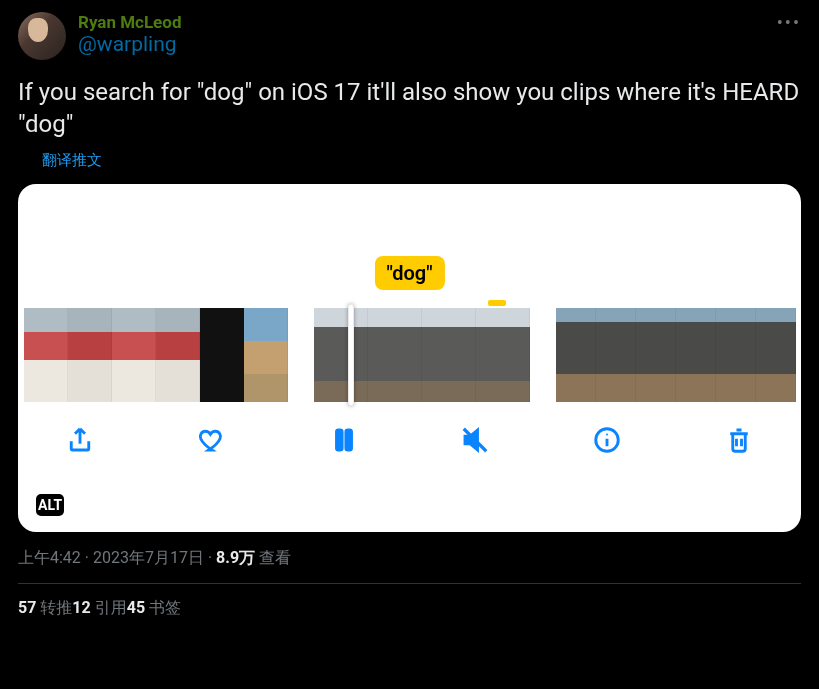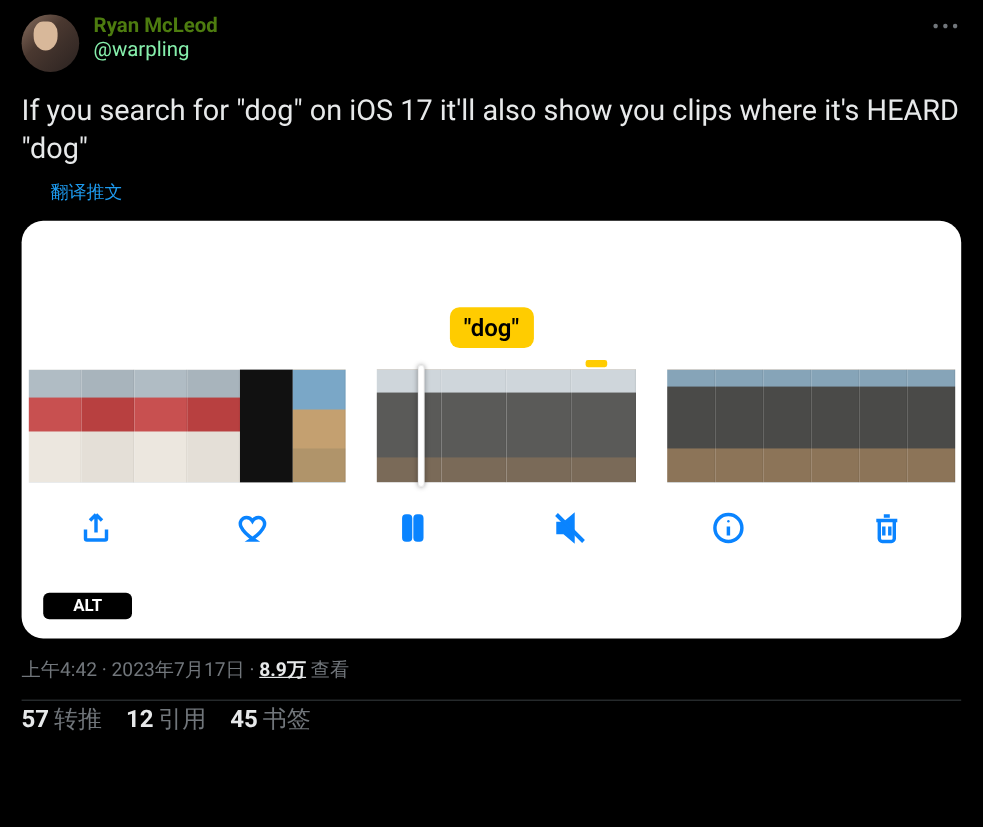--- a/index.html
+++ b/index.html
@@ -34,22 +34,22 @@
     width: 20px; height: 24px;
     background: #d8b89a;
     border-radius: 40% 40% 50% 50%;
   }
   .user-meta .display-name {
     font-weight: 700;
     font-size: 17px;
     color: #4d7c0f;
   }
   .user-meta .handle {
-    color: #86efac;
-    font-size: 17px;
+    color: #0369a1;
+    font-size: 21px;
   }
   .more {
     position: absolute;
     right: 0;
     top: 0;
     color: #71767b;
     font-size: 18px;
     letter-spacing: 2px;
     cursor: pointer;
   }
@@ -152,39 +152,38 @@
   .tb-btn svg { width: 30px; height: 30px; stroke: #0a84ff; fill: none; stroke-width: 2.3; }
   .tb-btn.filled svg { fill: #0a84ff; stroke: #0a84ff; }
   .alt-badge {
     position: absolute;
     left: 18px;
     bottom: 16px;
     background: #000;
     color: #fff;
     font-weight: 700;
     font-size: 14px;
-    padding: 3px 25px;
+    padding: 3px 2px;
     border-radius: 5px;
   }
   .meta-row {
     margin-top: 16px;
     color: #71767b;
     font-size: 16px;
   }
-  .meta-row .views-num { color: #e7e9ea; font-weight: 700; text-decoration: underline; }
+  .meta-row .views-num { color: #e7e9ea; font-weight: 700; }
   .divider {
     height: 1px;
     background: #2f3336;
     margin-top: 14px;
   }
   .stats-row {
     display: flex;
-    gap: 20px;
-    margin-top: 2px;
-    font-size: 20px;
+    margin-top: 14px;
+    font-size: 16px;
   }
   .stat { color: #71767b; }
   .stat .num { color: #e7e9ea; font-weight: 700; margin-right: 4px; }
 </style>
 </head>
 <body>
 
 
 
 <div class="tweet-header">

